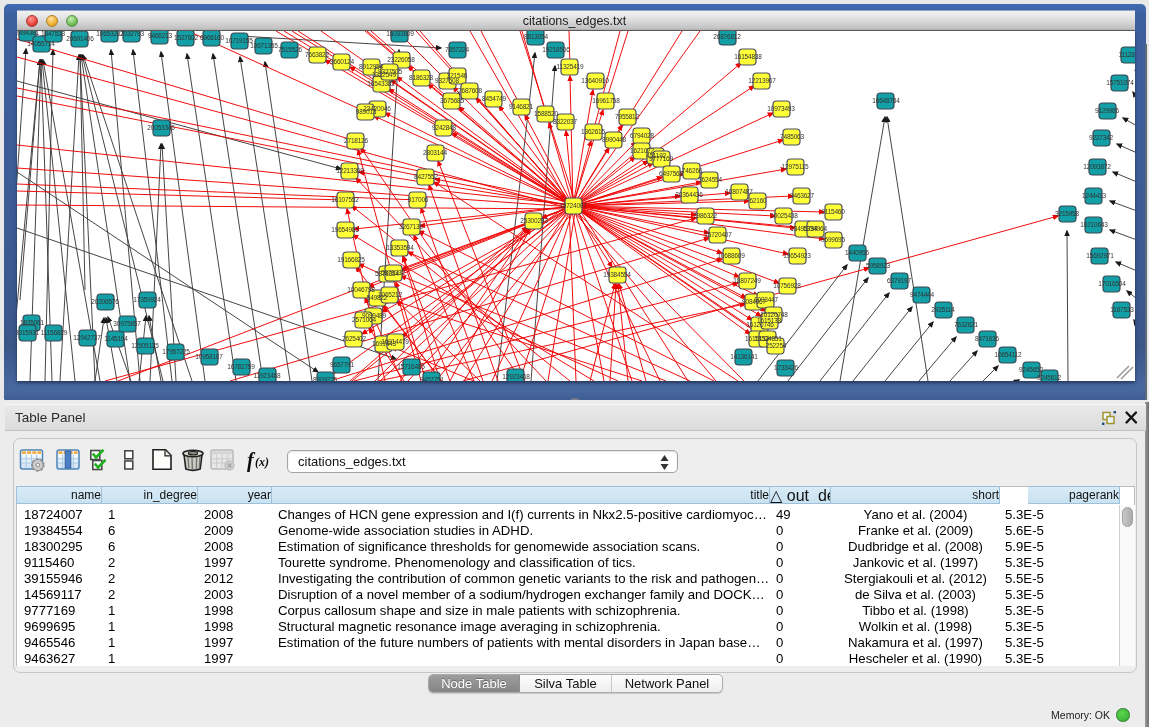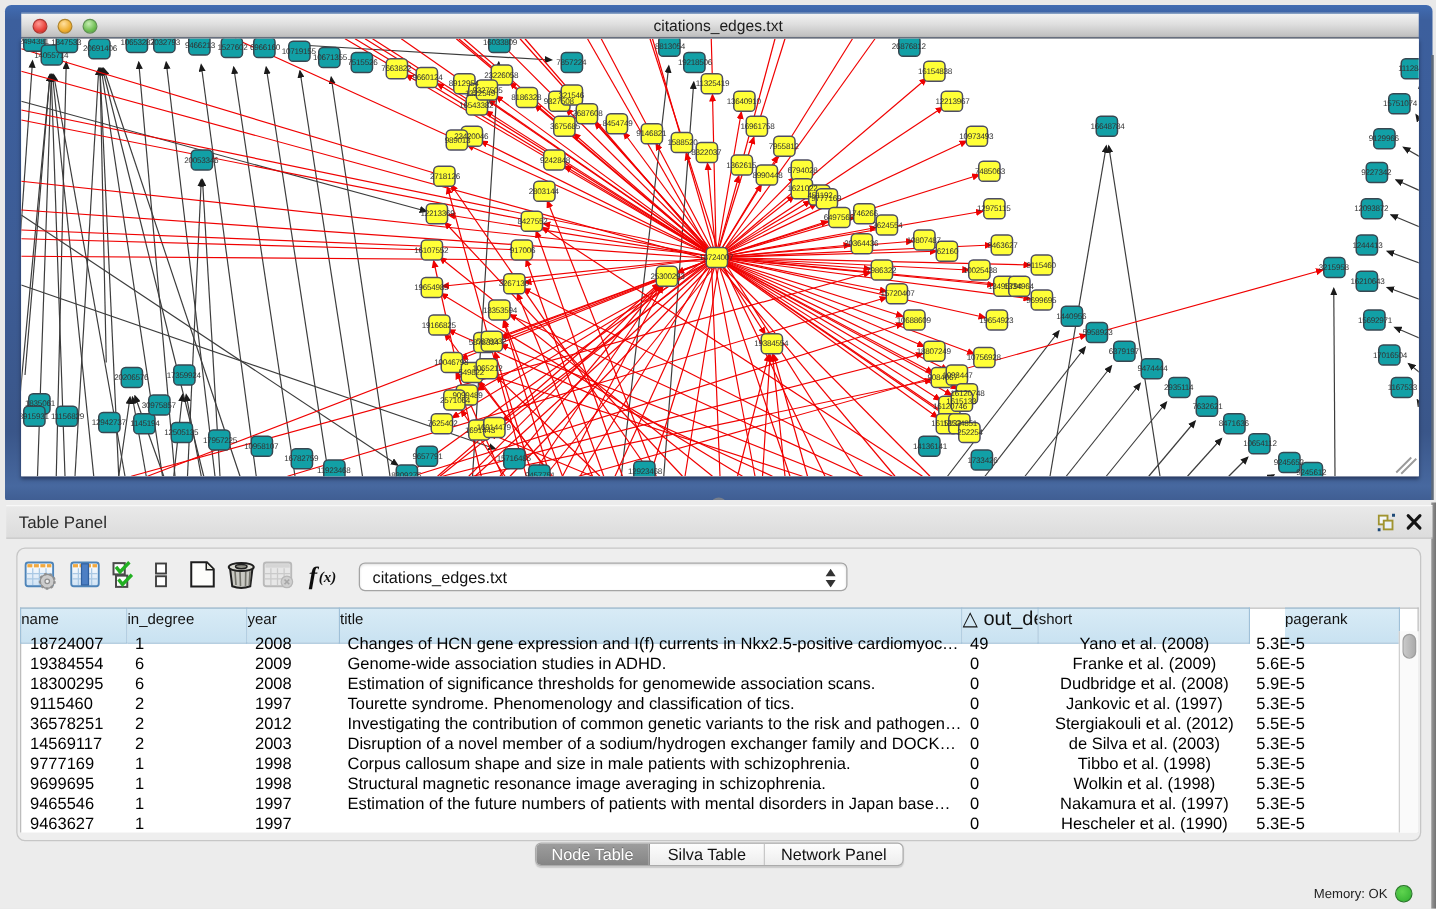--- a/index.html
+++ b/index.html
@@ -21,22 +21,22 @@
 #pbar{left:5px;top:404px;width:1141px;height:27px;background:linear-gradient(180deg,#e9e9e9,#dcdcdc);
  border-top:1px solid #f8f8f8;border-bottom:1px solid #c2c2c2}
 #pbar span{position:absolute;left:10px;top:5px;font-size:13.5px;color:#2a2a2a}
 #rstrip{left:1145px;top:402px;width:4px;height:325px;background:linear-gradient(90deg,#9a9a9a,#6f6f6f)}
 #panel{left:13px;top:438px;width:1124px;height:235px;background:#eeeeee;
  border:1px solid #c6c6c6;border-radius:7px}
 #combo{left:287px;top:450px;width:391px;height:23px;background:#fff;border:1px solid #a4a4a4;
  border-radius:5px;box-shadow:inset 0 1px 2px rgba(0,0,0,.12)}
 #combo span{position:absolute;left:10px;top:3px;font-size:13px;color:#111}
 #table{left:16px;top:486px;width:1119px;height:180px;background:#fff;border:1px solid #bdbdbd;border-bottom:none}
-.hc{position:absolute;top:486px;height:29px;background:linear-gradient(180deg,#d8ebf6,#c9e2f1);
- border:1px solid #9fc0d8;border-left:none;font-size:12px;color:#111;text-align:left;line-height:17px;white-space:nowrap;overflow:hidden}
+.hc{position:absolute;top:486px;height:18px;background:linear-gradient(180deg,#d8ebf6,#c9e2f1);
+ border:1px solid #9fc0d8;border-left:none;font-size:12px;color:#111;text-align:right;line-height:17px;white-space:nowrap;overflow:hidden}
 .row{position:absolute;left:16px;width:1103px;height:16px;font-size:13.2px;color:#000}
 .row span{position:absolute;top:3px;white-space:nowrap}
 .tr{overflow:hidden}
 #sbar{left:1119px;top:505px;width:16px;height:161px;background:#fafafa;border-left:1px solid #d0d0d0}
 #thumb{left:1121.5px;top:507px;width:11px;height:20px;background:linear-gradient(90deg,#c9c9c9,#ababab);border-radius:6px;border:1px solid #9e9e9e}
 
 #segs{left:428px;top:674px;width:295px;height:19px;border:1px solid #ababab;border-radius:5px;
  background:linear-gradient(180deg,#fdfdfd,#ededed);box-shadow:0 1px 1px rgba(0,0,0,.15);display:flex}
 #segs div{font-size:13px;color:#111;text-align:center;line-height:17px}
 #s1{width:91px;border-radius:4px 0 0 4px;background:linear-gradient(180deg,#9d9d9d,#858585);color:#fff !important;
@@ -667,21 +667,21 @@
 <div class="abs hc" style="left:272px;width:498px">title</div>
 <div class="abs hc" style="left:770px;width:61px;font-size:16px">△ out_de…</div>
 <div class="abs hc" style="left:831px;width:169px">short</div>
 <div class="abs hc" style="left:1028px;width:92px">pagerank</div>
 <div class="row" style="top:504px">
 <span style="left:8px">18724007</span>
     <span style="left:92px">1</span>
 <span style="left:188px">2008</span>
     <span style="left:262px;width:492px" class="tr">Changes of HCN gene expression and I(f) currents in Nkx2.5‑positive cardiomyoc…</span>
 <span style="left:760px">49</span>
-    <span style="left:815px;width:169px;text-align:center">Yano et al. (2008)</span>
+    <span style="left:815px;width:169px;text-align:center">Yano et al. (2004)</span>
 <span style="left:989px">5.3E‑5</span>
   </div>
 <div class="row" style="top:520px">
 <span style="left:8px">19384554</span>
     <span style="left:92px">6</span>
 <span style="left:188px">2009</span>
     <span style="left:262px;width:492px" class="tr">Genome‑wide association studies in ADHD.</span>
 <span style="left:760px">0</span>
     <span style="left:815px;width:169px;text-align:center">Franke et al. (2009)</span>
 <span style="left:989px">5.6E‑5</span>
@@ -698,21 +698,21 @@
 <div class="row" style="top:552px">
 <span style="left:8px">9115460</span>
     <span style="left:92px">2</span>
 <span style="left:188px">1997</span>
     <span style="left:262px;width:492px" class="tr">Tourette syndrome. Phenomenology and classification of tics.</span>
 <span style="left:760px">0</span>
     <span style="left:815px;width:169px;text-align:center">Jankovic et al. (1997)</span>
 <span style="left:989px">5.3E‑5</span>
   </div>
 <div class="row" style="top:568px">
-<span style="left:8px">36578251</span>
+<span style="left:8px">39155946</span>
     <span style="left:92px">2</span>
 <span style="left:188px">2012</span>
     <span style="left:262px;width:492px" class="tr">Investigating the contribution of common genetic variants to the risk and pathogen…</span>
 <span style="left:760px">0</span>
     <span style="left:815px;width:169px;text-align:center">Stergiakouli et al. (2012)</span>
 <span style="left:989px">5.5E‑5</span>
   </div>
 <div class="row" style="top:584px">
 <span style="left:8px">14569117</span>
     <span style="left:92px">2</span>

